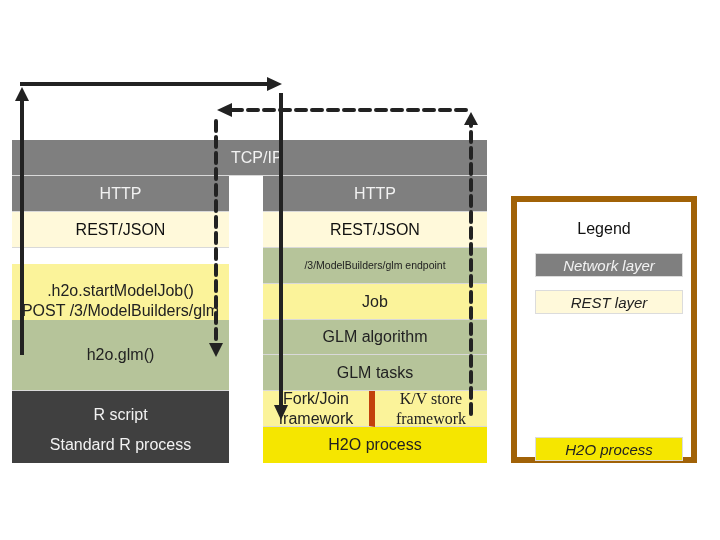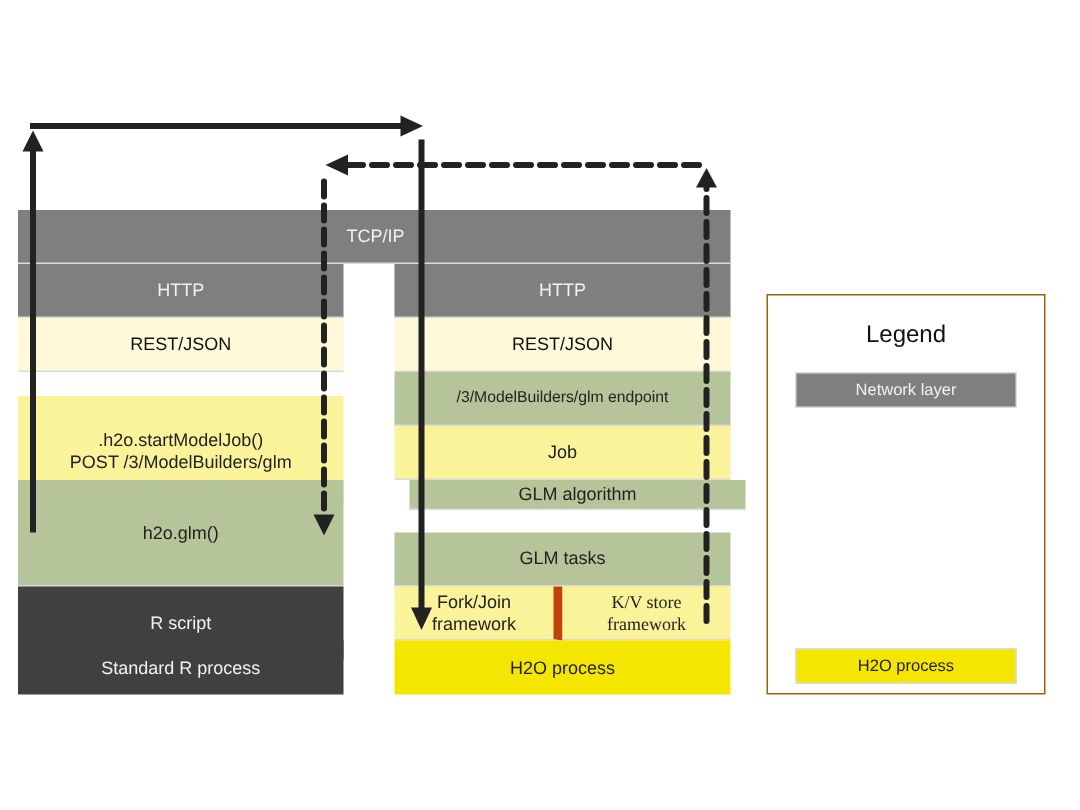--- a/index.html
+++ b/index.html
@@ -1,34 +1,34 @@
 <!DOCTYPE html>
 <html><head>
   <meta charset="utf-8">
   <style>
     html, body { margin: 0; padding: 0; background: #ffffff; }
     body { width: 720px; height: 540px; position: relative; overflow: hidden;
            font-family: "Liberation Sans", "DejaVu Sans", sans-serif; }
     .cell { position: absolute; box-sizing: border-box; display: flex; align-items: center;
-            justify-content: center; text-align: center; font-size: 12px; line-height: 1.25;
+            justify-content: center; text-align: center; font-size: 16px; line-height: 1.25;
             border-bottom: 1px solid #d9d9d9; white-space: pre-line; }
     .c-net { background: #7f7f7f; color: #f2f2f2; }
     .c-rest { background: #fff9da; color: #111; }
     .c-algo { background: #b6c49a; color: #222; }
     .c-core { background: #fbf39a; color: #222; }
     .c-user { background: #404040; color: #f2f2f2; }
     .c-h2o { background: #f5e600; color: #222; }
     .c-small { font-size: 10.5px; }
     .legend-box { position: absolute; left: 511px; top: 196px; width: 186px; height: 267px;
-                  box-sizing: border-box; border: 1px solid #a16207; background: #fff; }
+                  box-sizing: border-box; border: 6px solid #a16207; background: #fff; }
     .legend-title { position: absolute; left: 0; right: 0; top: 18px; text-align: center;
                     font-size: 16px; color: #111; }
     .legend-item { position: absolute; left: 18px; width: 148px; height: 24px; box-sizing: border-box;
-                   display: flex; align-items: center; justify-content: center; font-size: 11px;
-                   border: 1px solid #dcdcdc; }
+                   display: flex; align-items: center; justify-content: center; font-size: 15px;
+                   border: 1px solid #dcdcdc; font-style: italic; }
     svg.arrows { position: absolute; left: 0; top: 0; pointer-events: none; }
   </style>
 </head>
 <body>
 
 <div class="cell c-net" style="left:12px; top:140px; width:475px; height:36px; justify-content:flex-start; padding-left:219px;">
   <span>TCP/IP</span>
 </div>
 
 <div>
@@ -59,21 +59,21 @@
   </div>
   <div class="cell c-rest" style="left:263px; top:212px; width:224px; height:36px;">
     <span>REST/JSON</span>
   </div>
   <div class="cell c-algo c-small" style="left:263px; top:248px; width:224px; height:36px;">
     <span>/3/ModelBuilders/glm endpoint</span>
   </div>
   <div class="cell c-core" style="left:263px; top:284px; width:224px; height:36px;">
     <span>Job</span>
   </div>
-  <div class="cell c-algo" style="left:273px; top:320px; width:224px; height:20px;">
+  <div class="cell c-algo" style="left:263px; top:320px; width:224px; height:35px;">
     <span>GLM algorithm</span>
   </div>
   <div class="cell c-algo" style="left:263px; top:355px; width:224px; height:36px;">
     <span>GLM tasks</span>
   </div>
   <div class="cell c-core" style="left:263px; top:391px; width:112px; height:36px; border-right:6px solid #c2410c;">
     <span>Fork/Join
 framework</span>
   </div>
   <div class="cell c-core" style="left:375px; top:391px; width:112px; height:36px;font-family:Liberation Serif, serif;">
@@ -104,16 +104,19 @@
     <line x1="216" y1="121" x2="216" y2="340" stroke-width="4" stroke-dasharray="10,6" stroke-linecap="round"></line>
     <polygon points="209,343 223,343 216,357" stroke="none"></polygon>
   </g>
 </svg>
 
 <div class="legend-box">
   <div class="legend-title">Legend</div>
   <div class="legend-item" style="top:51px; background:#7f7f7f; color:#f2f2f2;">
     <span>Network layer</span>
   </div>
+  <div class="legend-item" style="top:88px; background:#fff9da; color:#222;">
+    <span>REST layer</span>
+  </div>
   <div class="legend-item" style="top:235px; background:#f5e600; color:#222;">
     <span>H2O process</span>
   </div>
 </div>
 
 </body></html>

